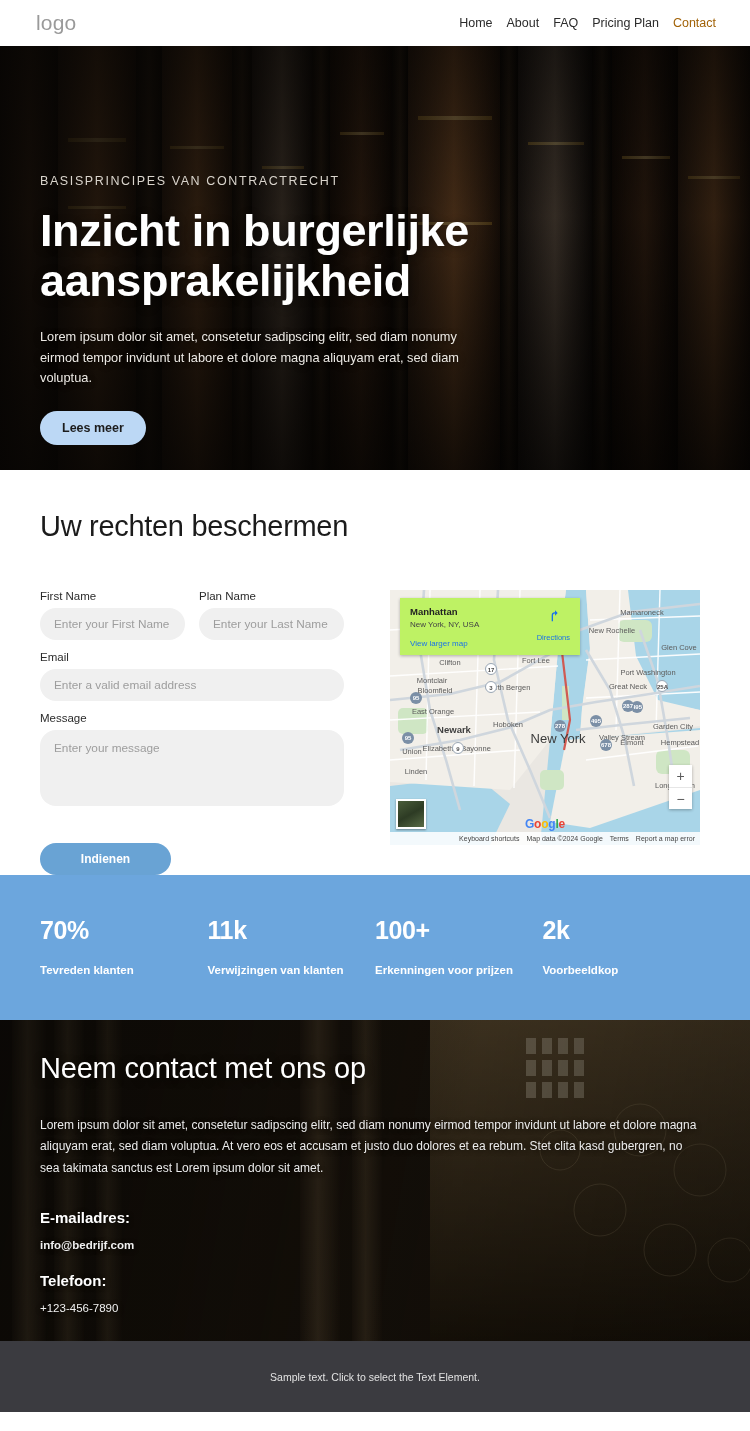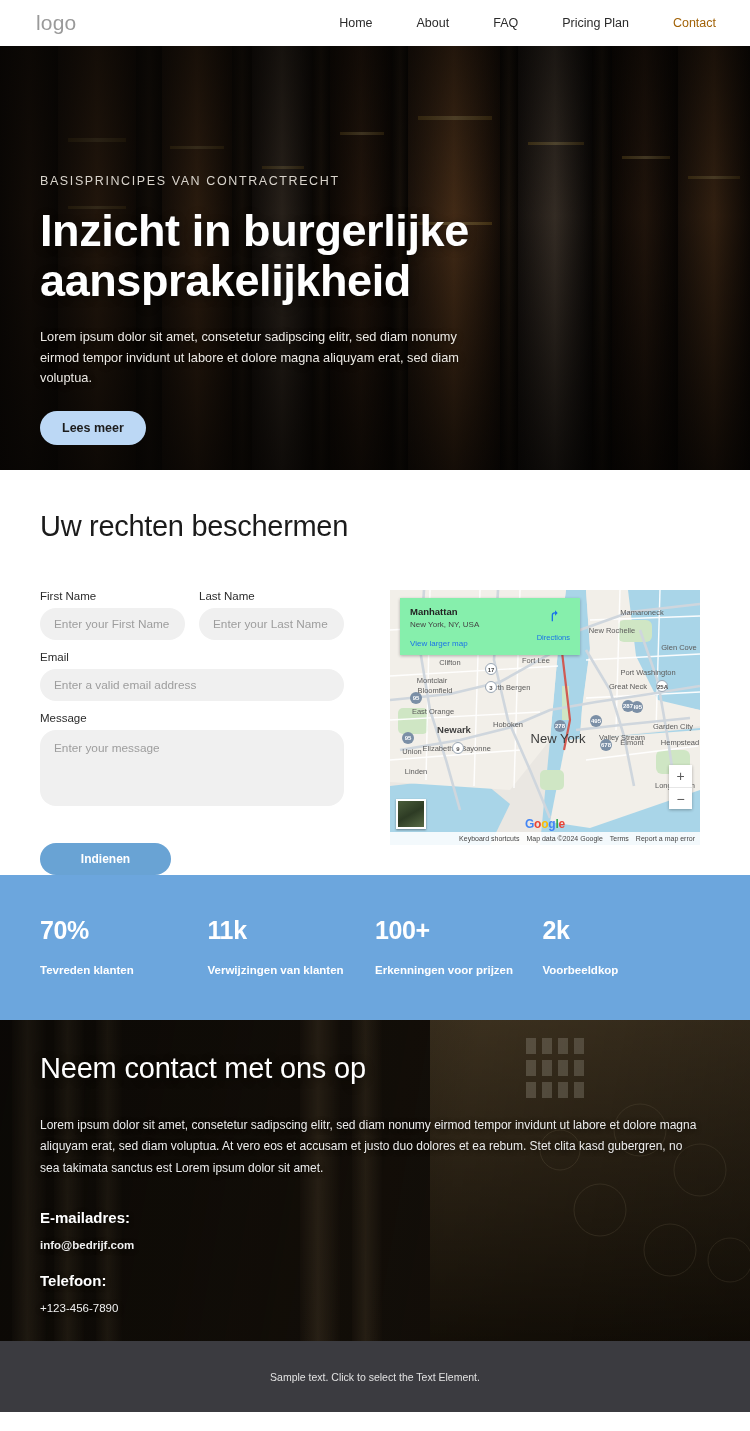--- a/index.html
+++ b/index.html
@@ -18,21 +18,21 @@
     align-items: center;
     justify-content: space-between;
     padding: 0 34px 0 36px;
   }
   .logo {
     font-size: 21px;
     color: #9a9a9a;
     font-weight: 400;
     letter-spacing: .2px;
   }
-  .nav { display: flex; align-items: center; gap: 44px; }
+  .nav { display: flex; align-items: center; gap: 14px; }
   .nav-item {
     font-size: 12.5px;
     color: #2b2b2b;
     text-decoration: none;
     white-space: nowrap;
   }
   .nav-item.is-active { color: #a16207; }
 
   
   .hero {
@@ -150,21 +150,21 @@
     height: 255px;
     overflow: hidden;
     background: #e8e6e1;
     flex: none;
   }
   .map-canvas { position: absolute; inset: 0; }
   .map-card {
     position: absolute;
     top: 8px; left: 10px;
     width: 180px;
-    background: #86efac;
+    background: #bef264;
     padding: 8px 10px 7px 10px;
     box-shadow: 0 1px 3px rgba(0,0,0,.28);
     display: flex;
     justify-content: space-between;
   }
   .map-card-name { font-size: 9.5px; font-weight: 700; color: #222; line-height: 1.35; }
   .map-card-sub { font-size: 8px; color: #444; line-height: 1.4; }
   .map-card-link {
     font-size: 8px; color: #1a73e8; margin-top: 9px;
     text-decoration: none; display: block;
@@ -383,21 +383,21 @@
   <h2 class="section-title">Uw rechten beschermen</h2>
 
   <div class="form-map-row">
     <form class="contact-form">
       <div class="field-row">
         <div class="field half">
           <label class="field-label">First Name</label>
           <input class="input" type="text" placeholder="Enter your First Name" style="">
         </div>
         <div class="field half">
-          <label class="field-label">Last Name</label>
+          <label class="field-label">Plan Name</label>
           <input class="input" type="text" placeholder="Enter your Last Name" style="">
         </div>
       </div>
       <div class="field full">
         <label class="field-label">Email</label>
         <input class="input" type="email" placeholder="Enter a valid email address" style="">
       </div>
       <div class="field full">
         <label class="field-label">Message</label>
         <textarea class="textarea" placeholder="Enter your message" style=""></textarea>

